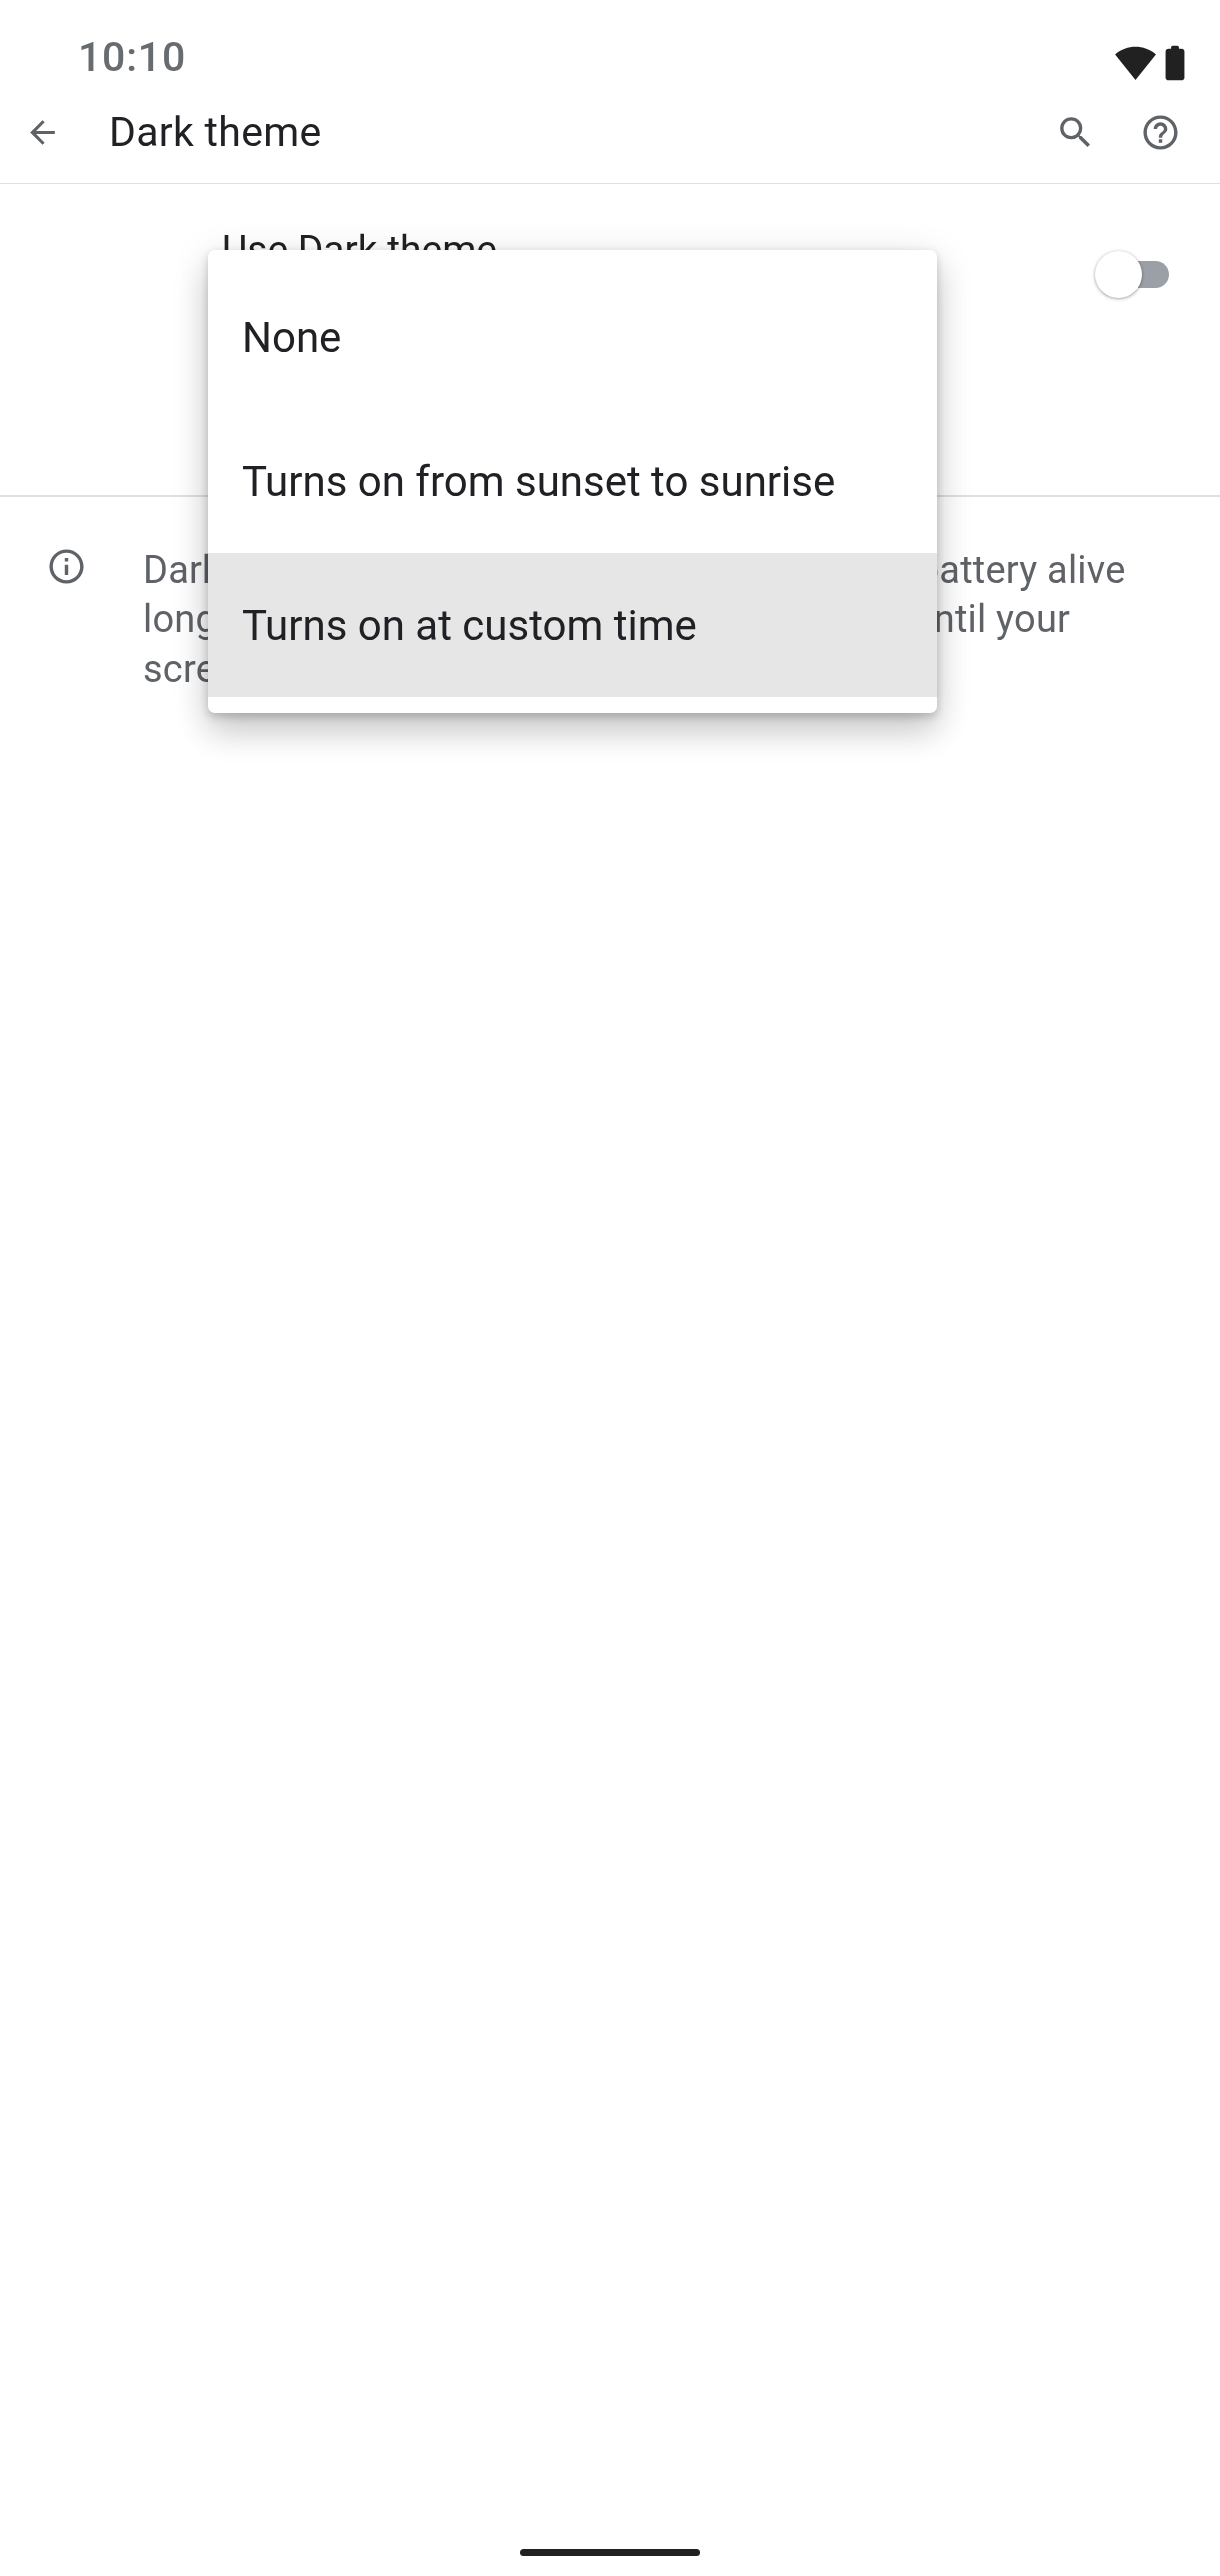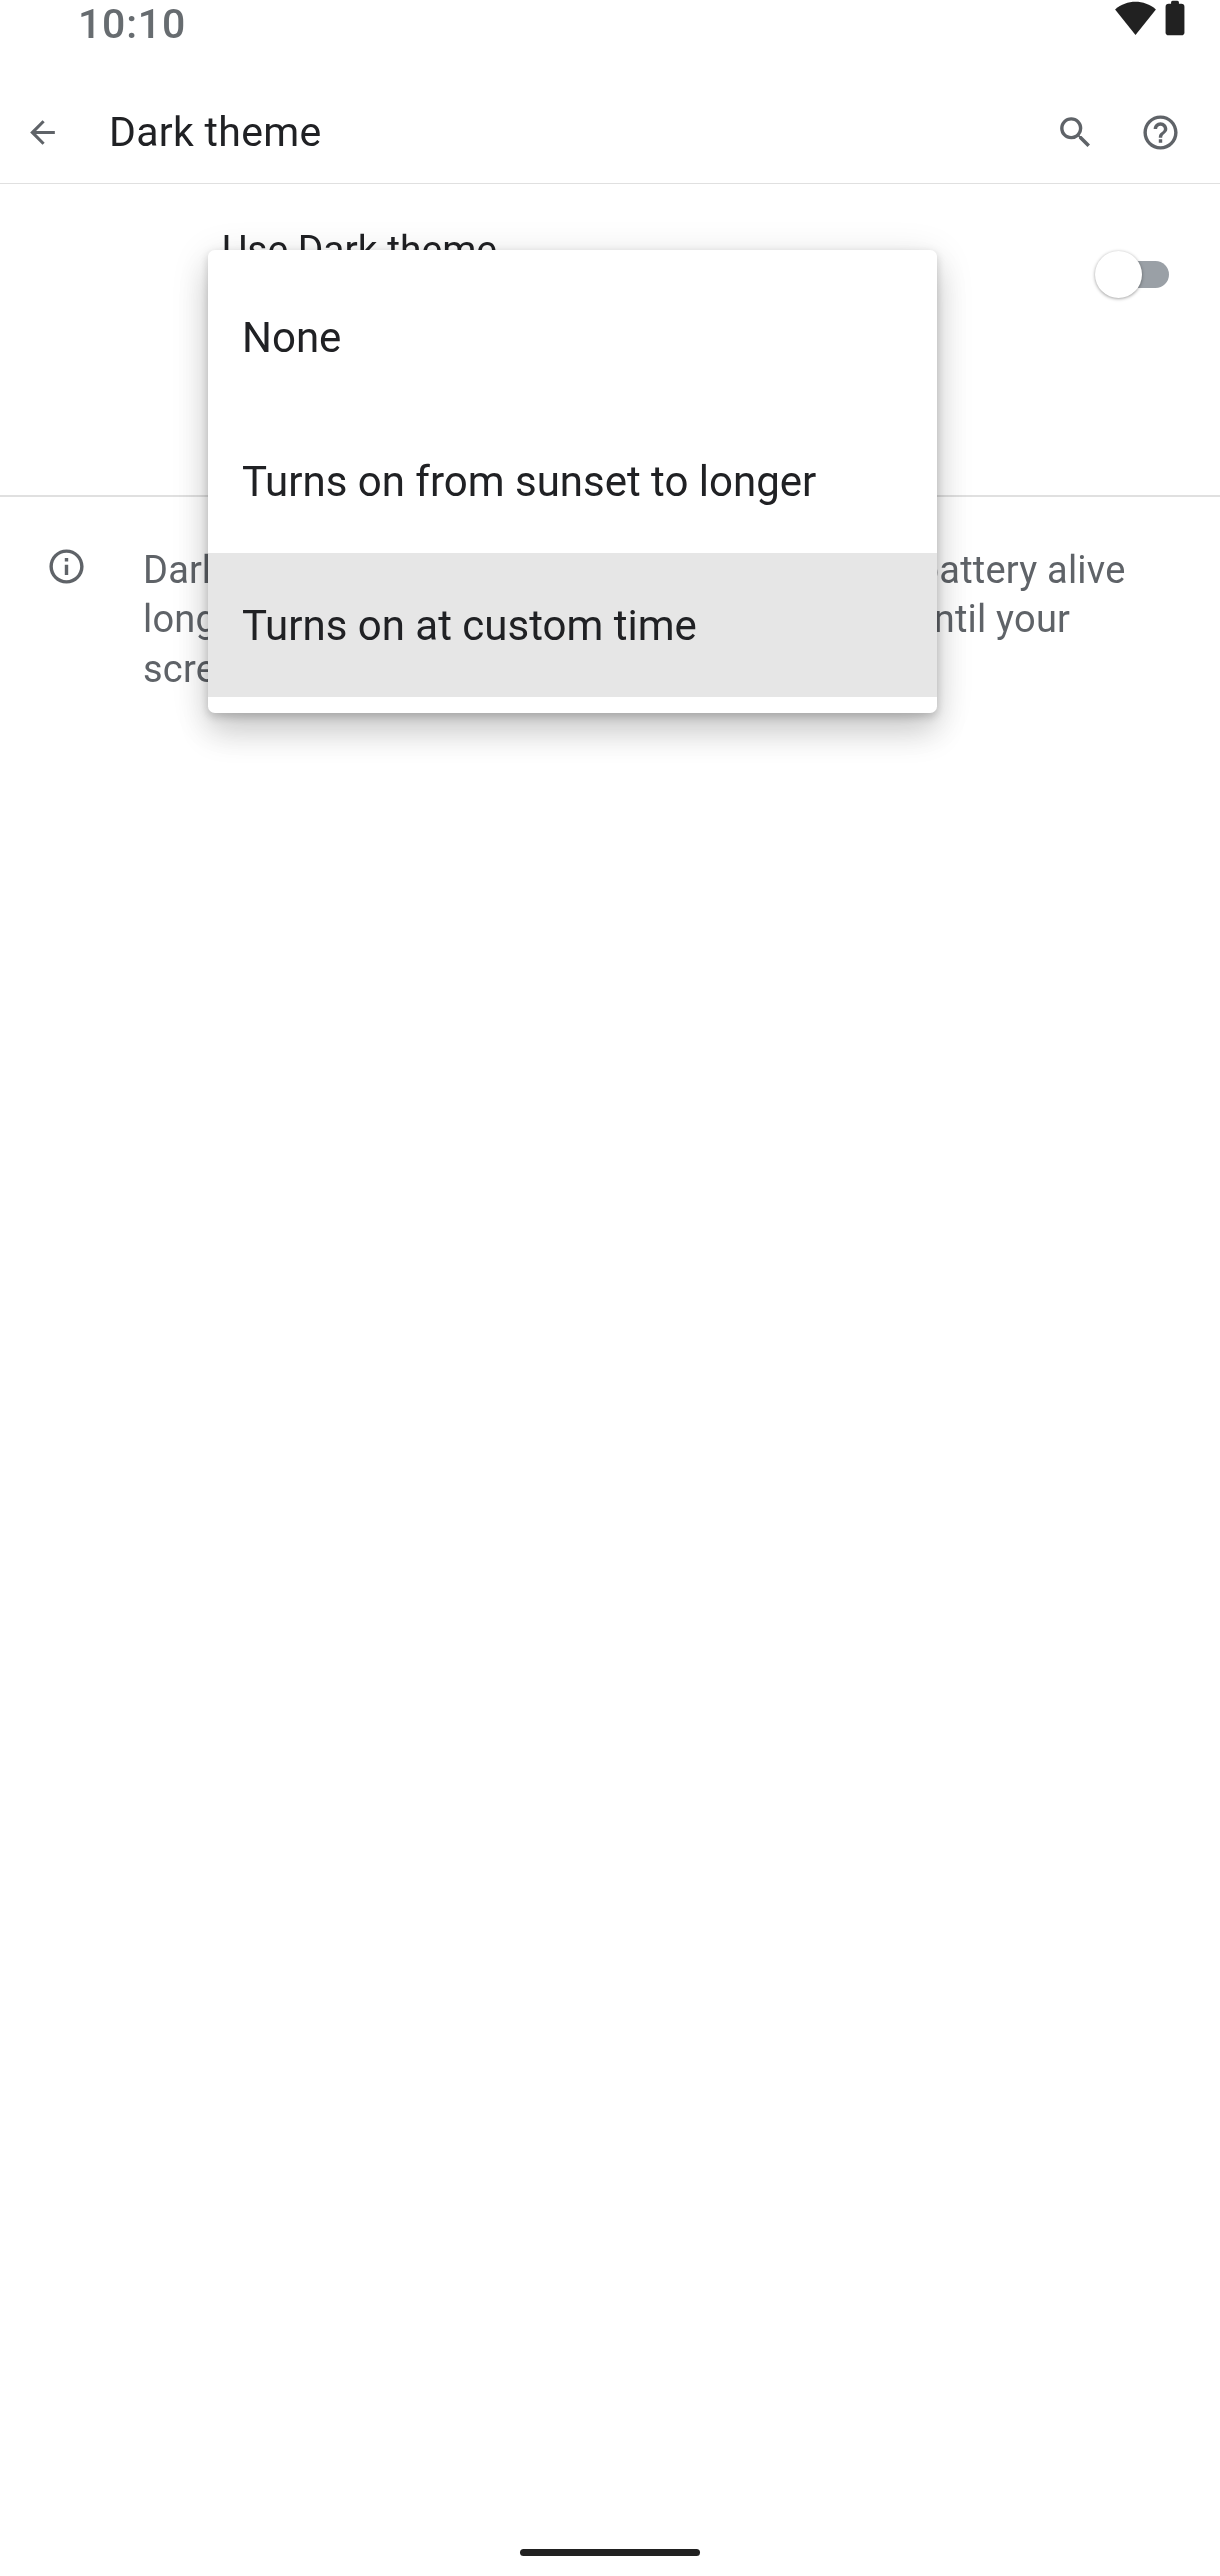--- a/index.html
+++ b/index.html
@@ -14,21 +14,21 @@
       background: #ffffff;
       font-family: Roboto, "Helvetica Neue", Arial, sans-serif;
       color: #202124;
       position: relative;
       overflow: hidden;
     }
     
     .status-bar {
       height: 81px;
       display: flex;
-      align-items: flex-start;
+      align-items: flex-end;
       justify-content: space-between;
       padding: 0 34px 0 78px;
     }
     .status-time {
       font-size: 41px;
       font-weight: 500;
       color: #676c70;
       letter-spacing: 0.8px;
     }
     .status-icons {
@@ -244,18 +244,18 @@
         <path d="M11 7h2v2h-2zm0 4h2v6h-2zm1-9C6.48 2 2 6.48 2 12s4.48 10 10 10 10-4.48 10-10S17.52 2 12 2zm0 18c-4.41 0-8-3.59-8-8s3.59-8 8-8 8 3.59 8 8-3.59 8-8 8z" fill="#5f6368"></path>
       </svg>
     </span>
     <div class="info-text">Dark theme uses true black to help keep your battery alive longer. Dark theme schedules wait to turn on until your screen is off.</div>
   </div>
 
 </div>
 
 <div class="menu">
   <div class="menu-item">None</div>
-  <div class="menu-item">Turns on from sunset to longer</div>
+  <div class="menu-item">Turns on from sunset to sunrise</div>
   <div class="menu-item highlighted">Turns on at custom time</div>
 </div>
 
 <div class="nav-handle"></div>
 
 
 </body></html>

